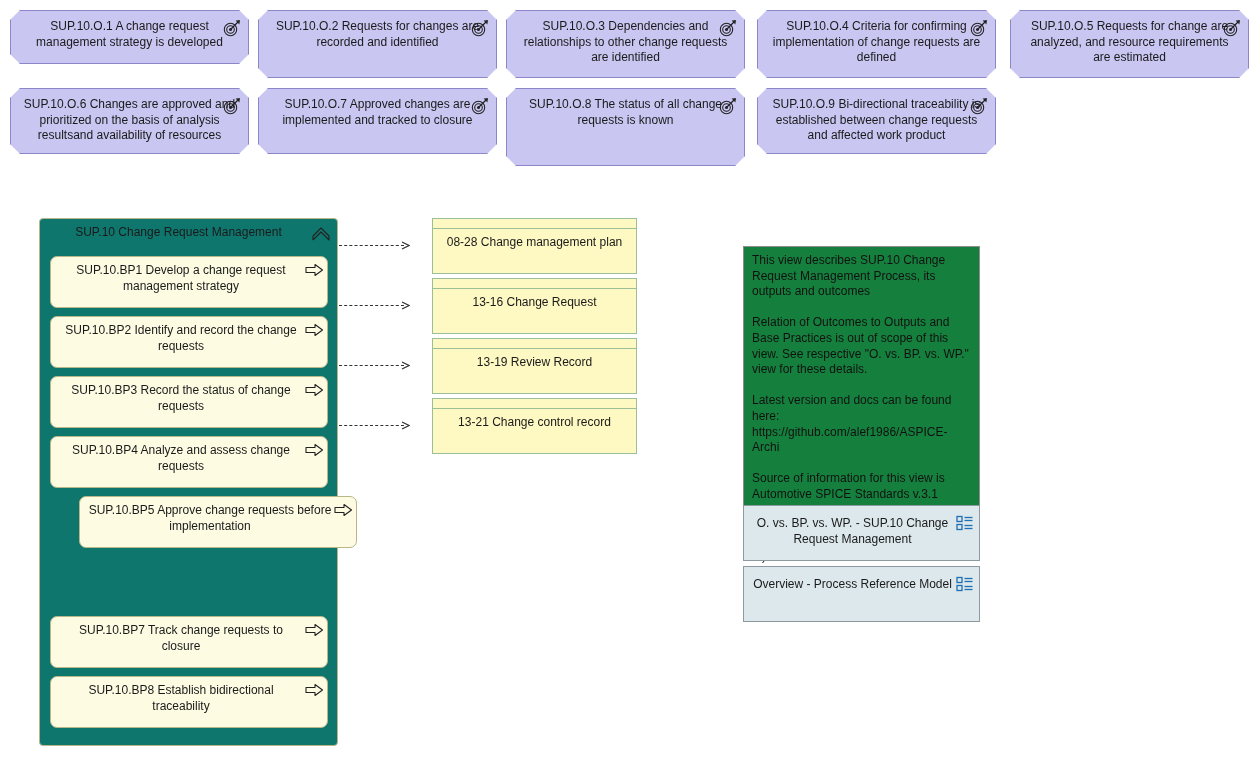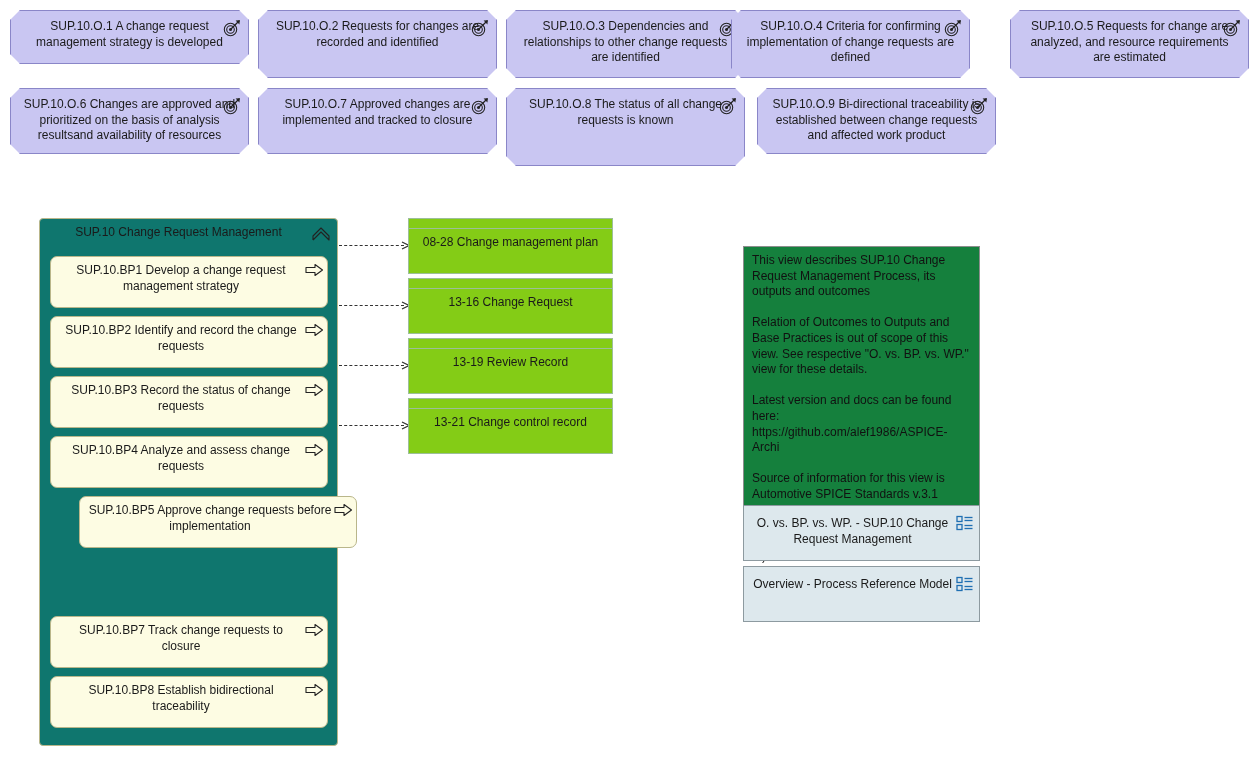--- a/index.html
+++ b/index.html
@@ -43,22 +43,22 @@
     box-sizing:border-box;
   }
   .bp .bptext{
     position:absolute;left:8px;right:24px;top:6px;
     text-align:center;font-size:12px;line-height:15.5px;color:#1a1a1a;
   }
   .bp .bpicon{position:absolute;right:3px;top:6px;width:19px;height:14px;}
 
   
   .wp{
-    position:absolute;left:408px;width:205px;height:56px;
-    background:#84cc16;border:1px solid #9cbf99;box-sizing:border-box;
+    position:absolute;left:432px;width:205px;height:56px;
+    background:#fef9c3;border:1px solid #9cbf99;box-sizing:border-box;
   }
   .wp .wpband{
     position:absolute;left:0;right:0;top:0;height:10px;
     border-bottom:1px solid #9cbf99;box-sizing:border-box;
   }
   .wp .wptext{
     position:absolute;left:6px;right:6px;top:16px;
     text-align:center;font-size:12px;line-height:15.5px;color:#1a1a1a;
   }
 
@@ -122,21 +122,21 @@
     <div class="otext">SUP.10.O.3 Dependencies and relationships to other change requests are identified</div>
     <svg class="oicon" viewBox="0 0 20 20">
       <circle cx="8.5" cy="11.5" r="6.2" fill="none" stroke="#222" stroke-width="1.1"></circle>
       <circle cx="8.5" cy="11.5" r="3.8" fill="none" stroke="#222" stroke-width="1.1"></circle>
       <circle cx="8.5" cy="11.5" r="1.5" fill="#222"></circle>
       <line x1="8.5" y1="11.5" x2="17.5" y2="2.5" stroke="#222" stroke-width="1.2"></line>
       <polygon points="17.8,2.2 13.6,2.6 17.4,6.4" fill="#222"></polygon>
     </svg>
   </div>
 
-  <div class="outcome" style="left:731px;top:10px;width:239px;height:68px;">
+  <div class="outcome" style="left:757px;top:10px;width:239px;height:68px;">
     <div class="otext">SUP.10.O.4 Criteria for confirming implementation of change requests are defined</div>
     <svg class="oicon" viewBox="0 0 20 20">
       <circle cx="8.5" cy="11.5" r="6.2" fill="none" stroke="#222" stroke-width="1.1"></circle>
       <circle cx="8.5" cy="11.5" r="3.8" fill="none" stroke="#222" stroke-width="1.1"></circle>
       <circle cx="8.5" cy="11.5" r="1.5" fill="#222"></circle>
       <line x1="8.5" y1="11.5" x2="17.5" y2="2.5" stroke="#222" stroke-width="1.2"></line>
       <polygon points="17.8,2.2 13.6,2.6 17.4,6.4" fill="#222"></polygon>
     </svg>
   </div>
 

